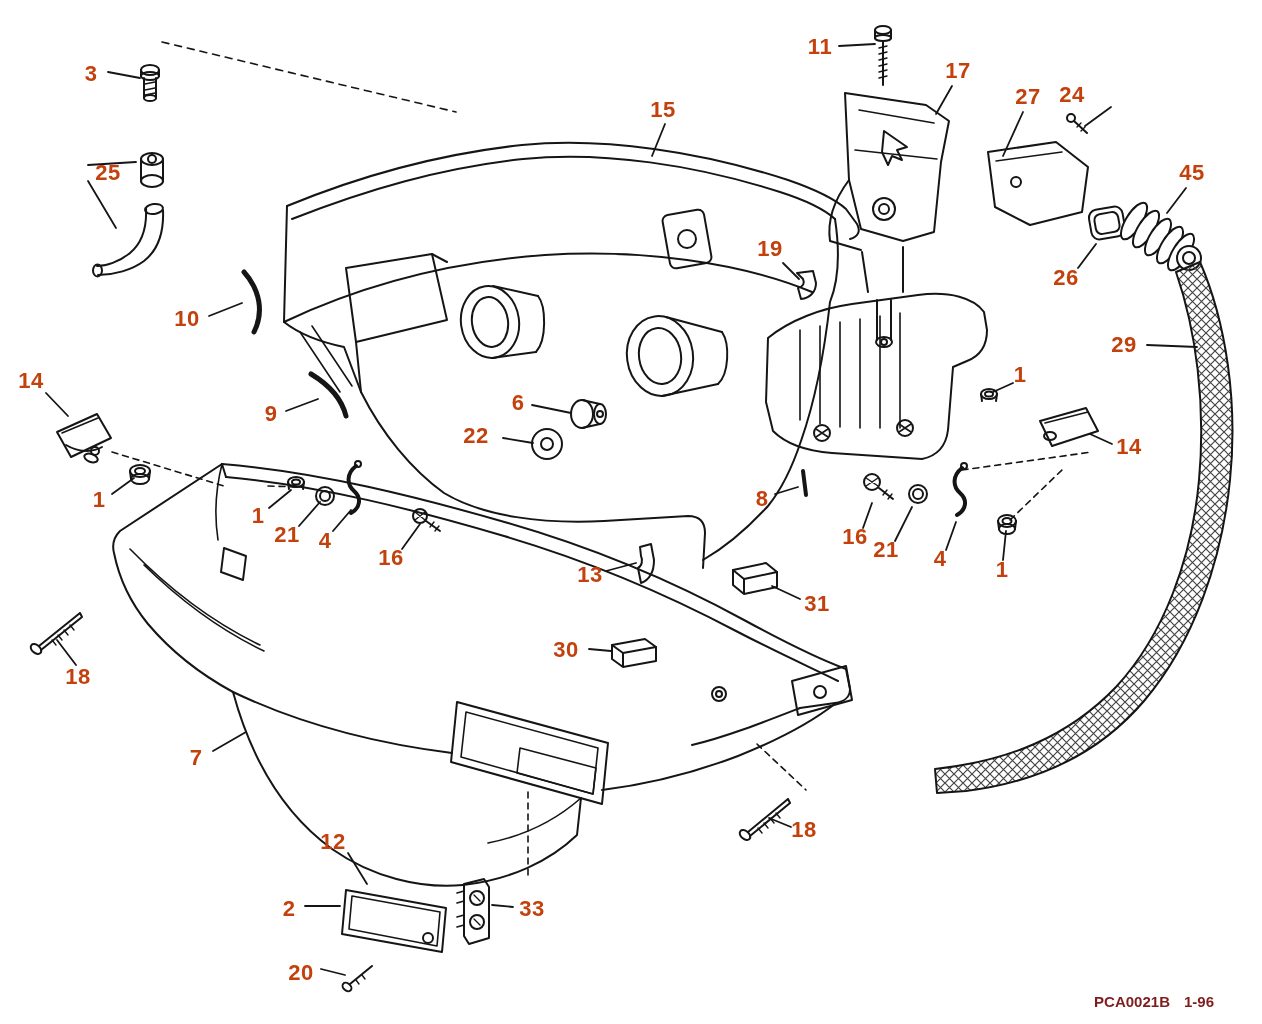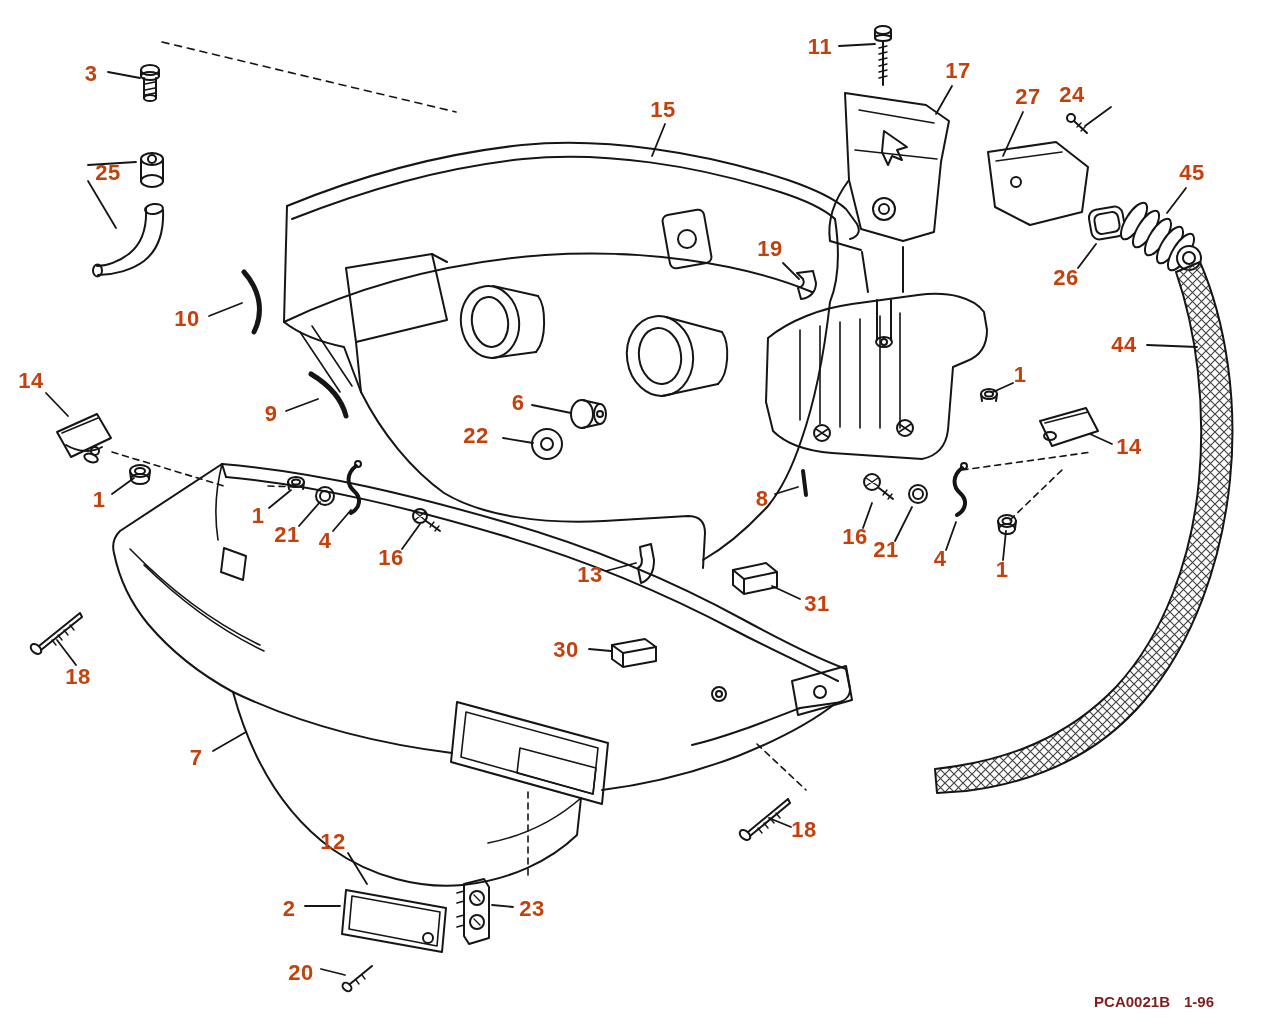--- a/index.html
+++ b/index.html
@@ -288,36 +288,36 @@
       <div class="part-label" style="left: 518px; top: 403px;">6</div>
       <div class="part-label" style="left: 476px; top: 436px;">22</div>
       <div class="part-label" style="left: 590px; top: 575px;">13</div>
       <div class="part-label" style="left: 820px; top: 47px;">11</div>
       <div class="part-label" style="left: 958px; top: 71px;">17</div>
       <div class="part-label" style="left: 770px; top: 249px;">19</div>
       <div class="part-label" style="left: 1028px; top: 97px;">27</div>
       <div class="part-label" style="left: 1072px; top: 95px;">24</div>
       <div class="part-label" style="left: 1066px; top: 278px;">26</div>
       <div class="part-label" style="left: 1192px; top: 173px;">45</div>
-      <div class="part-label" style="left: 1124px; top: 345px;">44</div>
+      <div class="part-label" style="left: 1124px; top: 345px;">29</div>
       <div class="part-label" style="left: 1020px; top: 375px;">1</div>
       <div class="part-label" style="left: 1129px; top: 447px;">14</div>
       <div class="part-label" style="left: 762px; top: 499px;">8</div>
       <div class="part-label" style="left: 855px; top: 537px;">16</div>
       <div class="part-label" style="left: 886px; top: 550px;">21</div>
       <div class="part-label" style="left: 940px; top: 559px;">4</div>
       <div class="part-label" style="left: 1002px; top: 570px;">1</div>
       <div class="part-label" style="left: 817px; top: 604px;">31</div>
       <div class="part-label" style="left: 566px; top: 650px;">30</div>
       <div class="part-label" style="left: 78px; top: 677px;">18</div>
       <div class="part-label" style="left: 196px; top: 758px;">7</div>
       <div class="part-label" style="left: 804px; top: 830px;">18</div>
       <div class="part-label" style="left: 333px; top: 842px;">12</div>
       <div class="part-label" style="left: 289px; top: 909px;">2</div>
-      <div class="part-label" style="left: 532px; top: 909px;">23</div>
+      <div class="part-label" style="left: 532px; top: 909px;">33</div>
       <div class="part-label" style="left: 301px; top: 973px;">20</div>
     </div>
 
   <div class="figure-footer">
     <span>PCA0021B</span><span class="date">1-96</span>
   </div>
 
 </div>
 
 </body></html>

